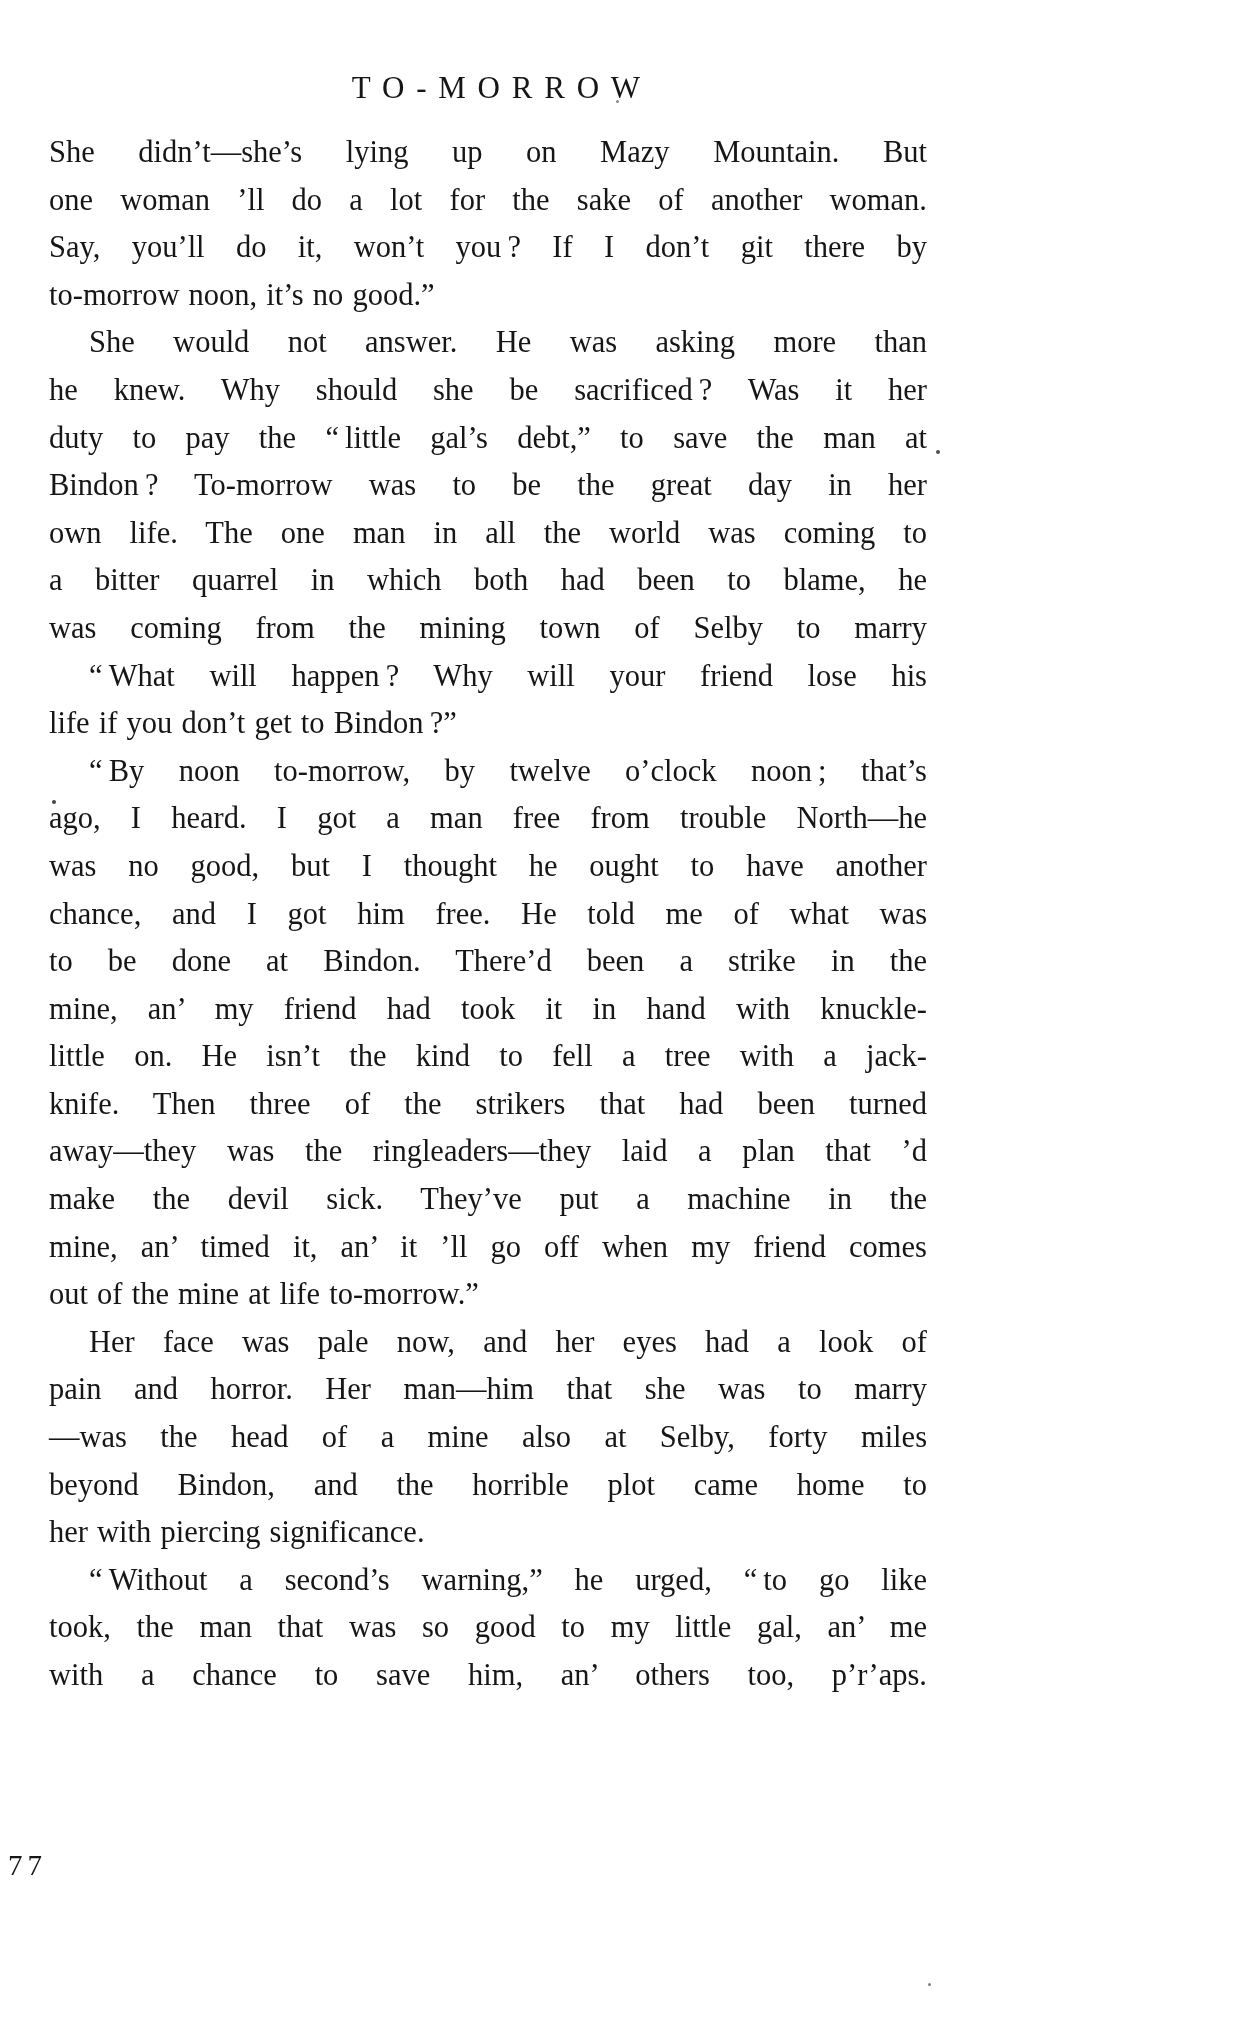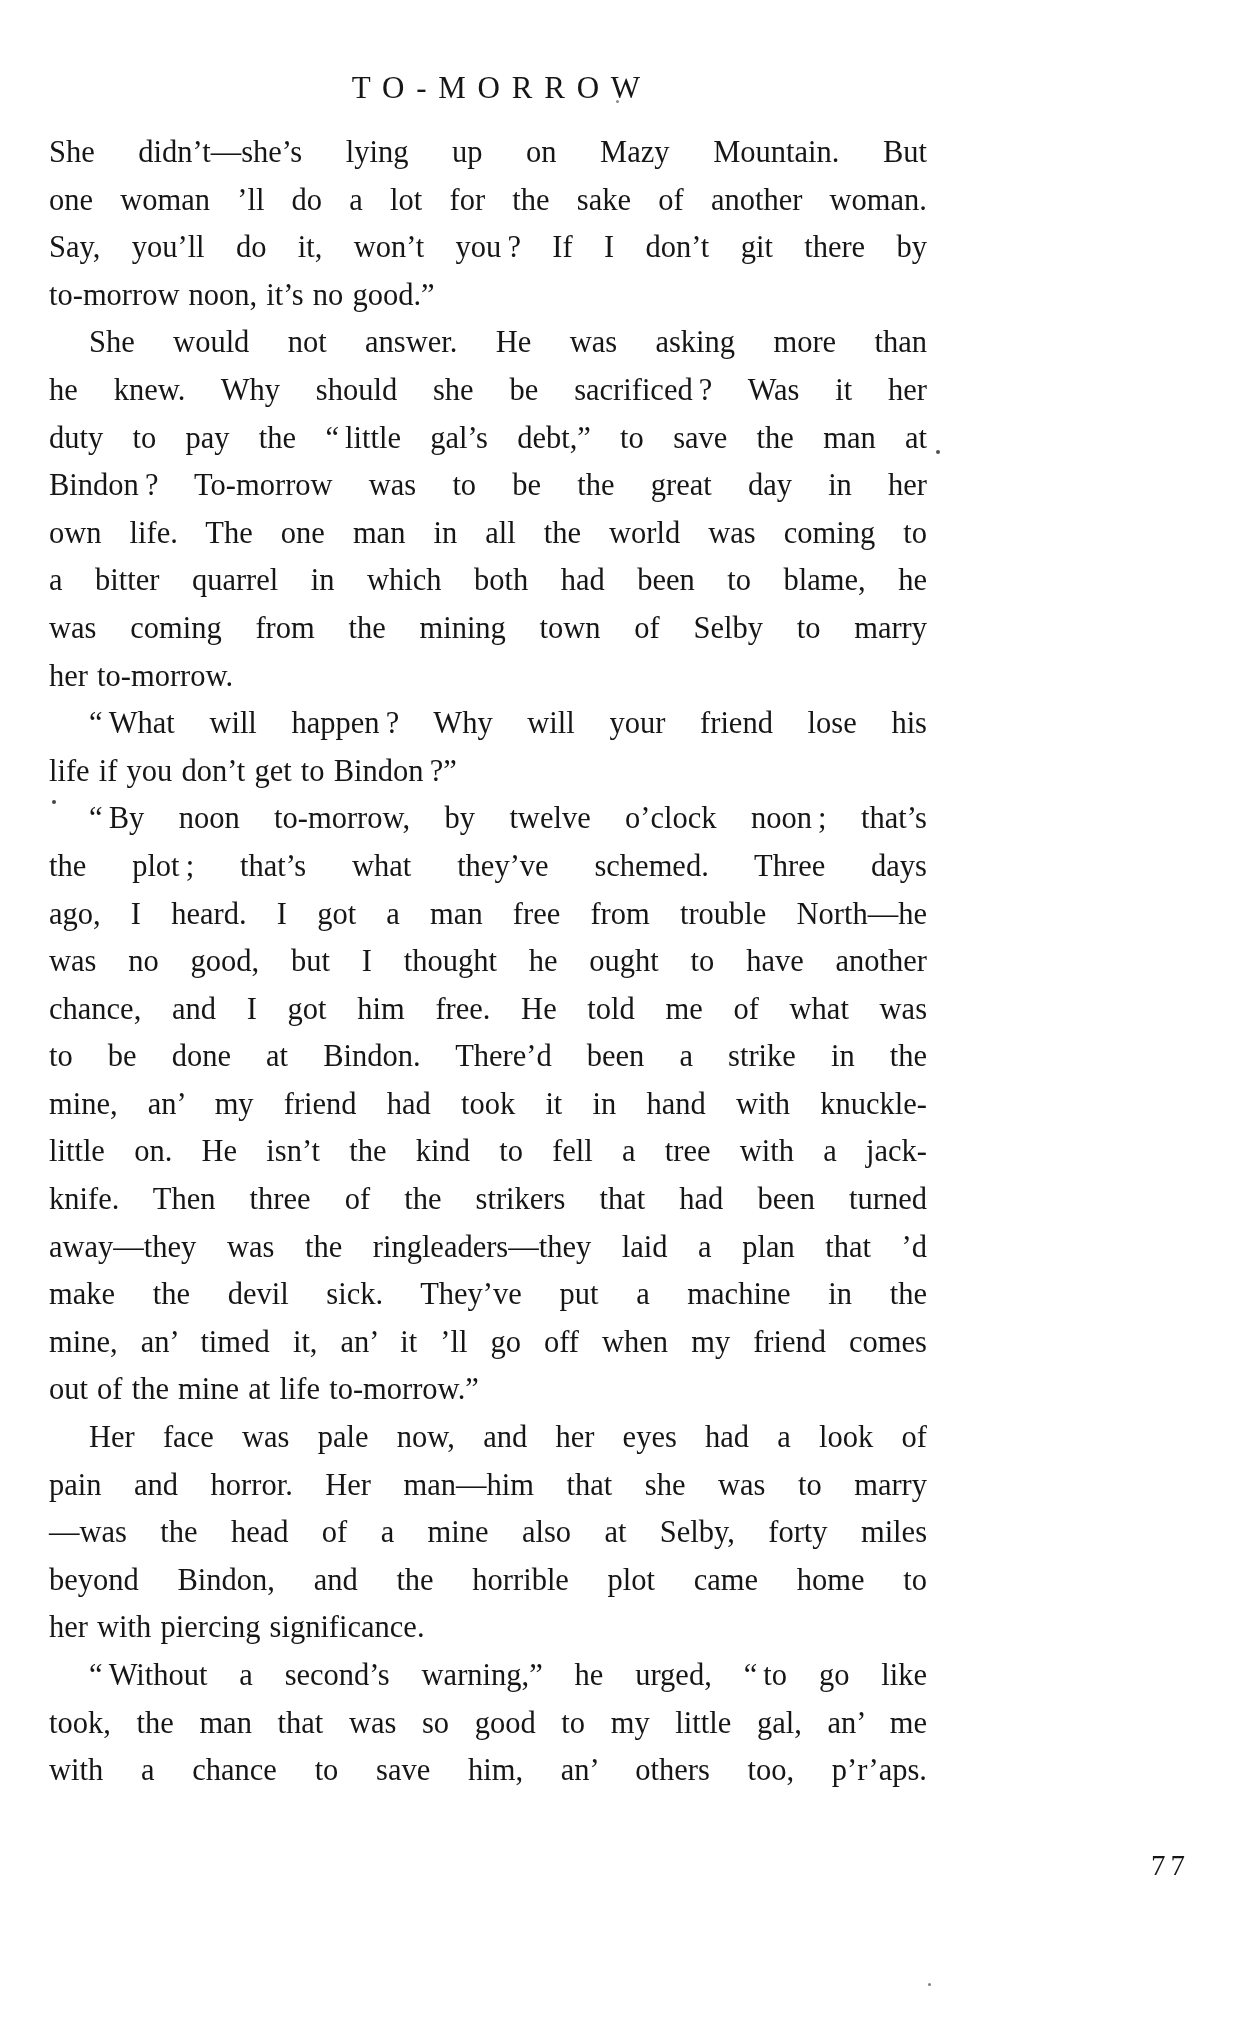--- a/index.html
+++ b/index.html
@@ -33,23 +33,24 @@
   .para{margin:0;}
   .para.indent .line:first-child{text-indent:40px;}
   .line{
     text-align:justify;
     text-align-last:justify;
   }
   .line.short{text-align-last:left;}
   .folio{
     position:absolute;
     top:1849px;left:0;width:1190px;
-    text-align:right;
+    text-align:left;
     font-size:29px;
     letter-spacing:5px;
+    padding-left:8px;
   }
   .speck{
     position:absolute;
     background:var(--ink,#161616);
     border-radius:50%;
   }
   .speck.s1{left:936px;top:450px;width:4px;height:4px;opacity:.75;}
   .speck.s2{left:52px;top:800px;width:4px;height:4px;opacity:.8;}
   .speck.s3{left:928px;top:1983px;width:3px;height:3px;opacity:.55;}
   .speck.s4{left:616px;top:100px;width:3px;height:3px;opacity:.5;}
@@ -67,29 +68,27 @@
         <div class="line short">to-morrow noon, it’s no good.”</div>
       </div>
       <div class="para indent">
         <div class="line">She would not answer.  He was asking more than</div>
         <div class="line">he knew.  Why should she be sacrificed ?  Was it her</div>
         <div class="line">duty to pay the “ little gal’s debt,” to save the man at</div>
         <div class="line">Bindon ?  To-morrow was to be the great day in her</div>
         <div class="line">own life.  The one man in all the world was coming to</div>
         <div class="line">a bitter quarrel in which both had been to blame, he</div>
         <div class="line">was coming from the mining town of Selby to marry</div>
-        <div class="line short">her to-morrow.</div>
       </div>
       <div class="para indent">
         <div class="line">“ What will happen ?  Why will your friend lose his</div>
         <div class="line short">life if you don’t get to Bindon ?”</div>
       </div>
       <div class="para indent">
         <div class="line">“ By noon to-morrow, by twelve o’clock noon ; that’s</div>
-        <div class="line">the plot ;  that’s what they’ve schemed.  Three days</div>
         <div class="line">ago, I heard.  I got a man free from trouble North—he</div>
         <div class="line">was no good, but I thought he ought to have another</div>
         <div class="line">chance, and I got him free.  He told me of what was</div>
         <div class="line">to be done at Bindon.  There’d been a strike in the</div>
         <div class="line">mine, an’ my friend had took it in hand with knuckle-</div>
         <div class="line">little on.  He isn’t the kind to fell a tree with a jack-</div>
         <div class="line">knife.  Then three of the strikers that had been turned</div>
         <div class="line">away—they was the ringleaders—they laid a plan that ’d</div>
         <div class="line">make the devil sick.  They’ve put a machine in the</div>
         <div class="line">mine, an’ timed it, an’ it ’ll go off when my friend comes</div>

